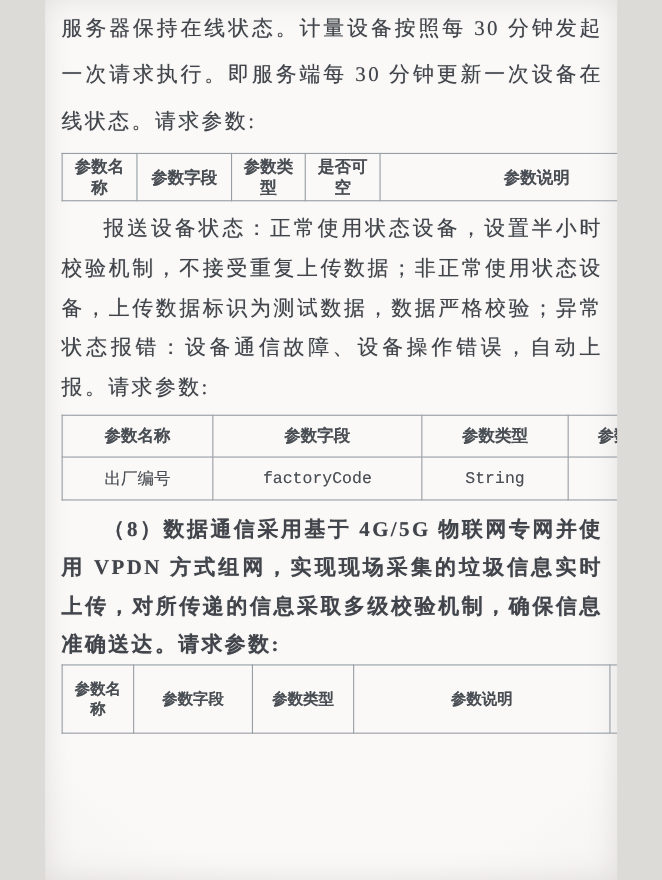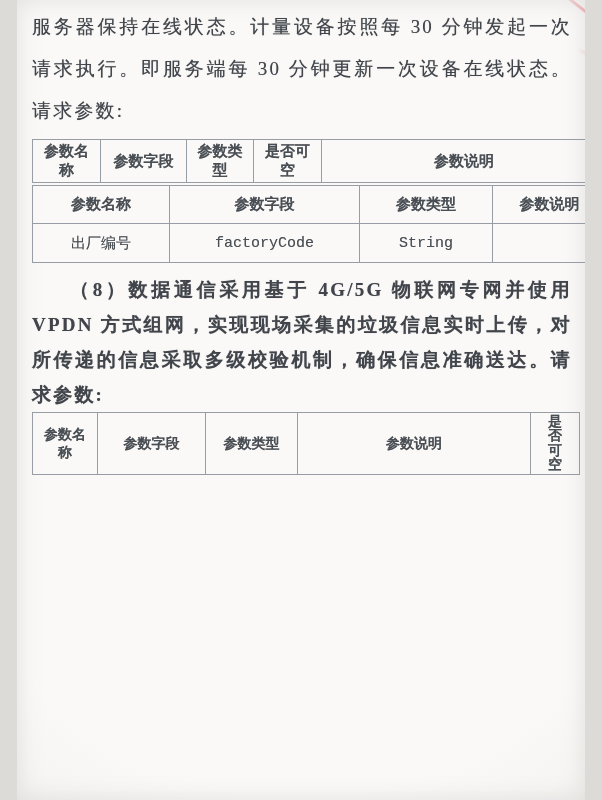--- a/index.html
+++ b/index.html
@@ -1,19 +1,19 @@
 <!DOCTYPE html>
 <html><head>
 <meta charset="utf-8">
 <style>
   * { margin: 0; padding: 0; box-sizing: border-box; }
   html, body { background: #dddbd8; }
   .page {
     position: relative;
-    width: 568px; height: 800px;
+    width: 520px; height: 800px;
     margin: 0 auto;
     background:
       radial-gradient(ellipse 120% 100% at 50% 40%, #faf9f7 60%, #efedea 88%, #e6e4e1 100%);
     box-shadow: inset 0 0 25px rgba(120,118,115,0.18);
     overflow: hidden;
     color: #3f444a;
   }
   .content { position: relative; padding: 6px 13px 0 15px; }
 
   
@@ -98,20 +98,21 @@
           <tr class="h-row">
         <th>参数名称</th>
         <th>参数字段</th>
         <th>参数类型</th>
         <th>是否可空</th>
         <th>参数说明</th>
       </tr>
     </tbody>
       </table>
 
+    <p class="para para-2">报送设备状态：正常使用状态设备，设置半小时校验机制，不接受重复上传数据；非正常使用状态设备，上传数据标识为测试数据，数据严格校验；异常状态报错：设备通信故障、设备操作错误，自动上报。请求参数:</p>
 
     <table class="t2">
       <colgroup>
         <col style="width:137px">
           <col style="width:190px">
           <col style="width:133px">
           <col style="width:114px">
       </colgroup>
       <tbody>
           <tr class="h-row">

